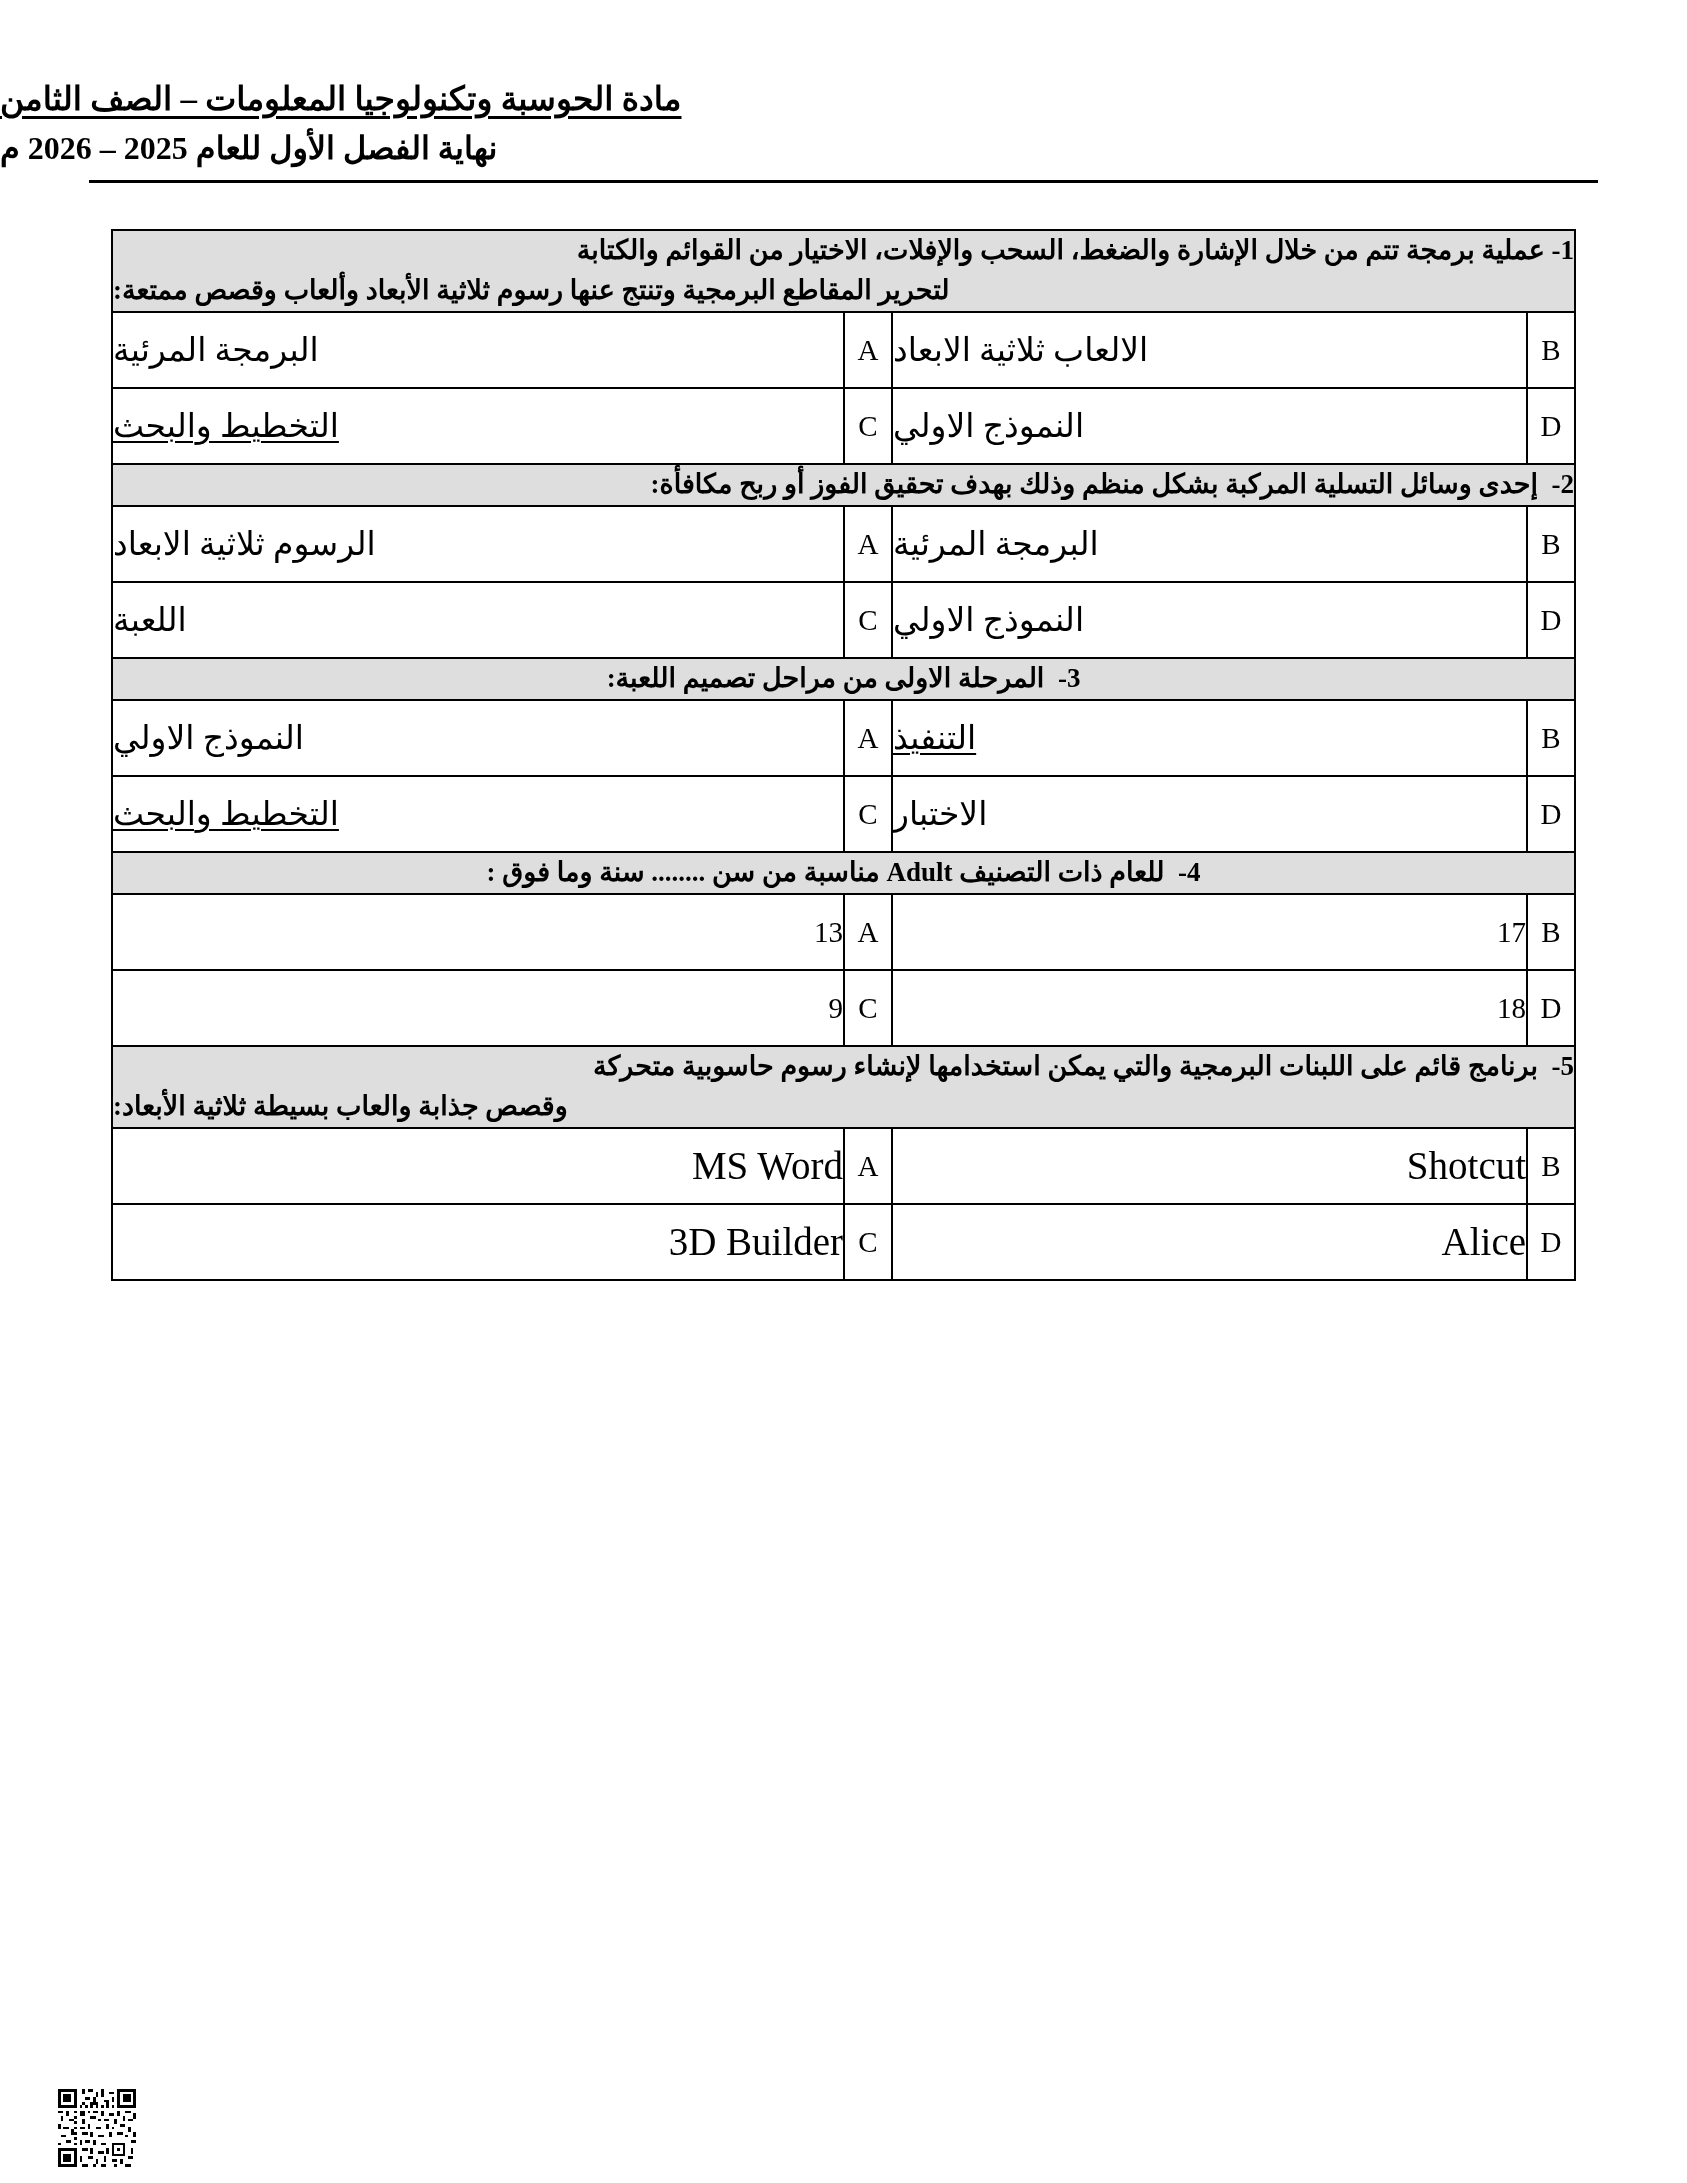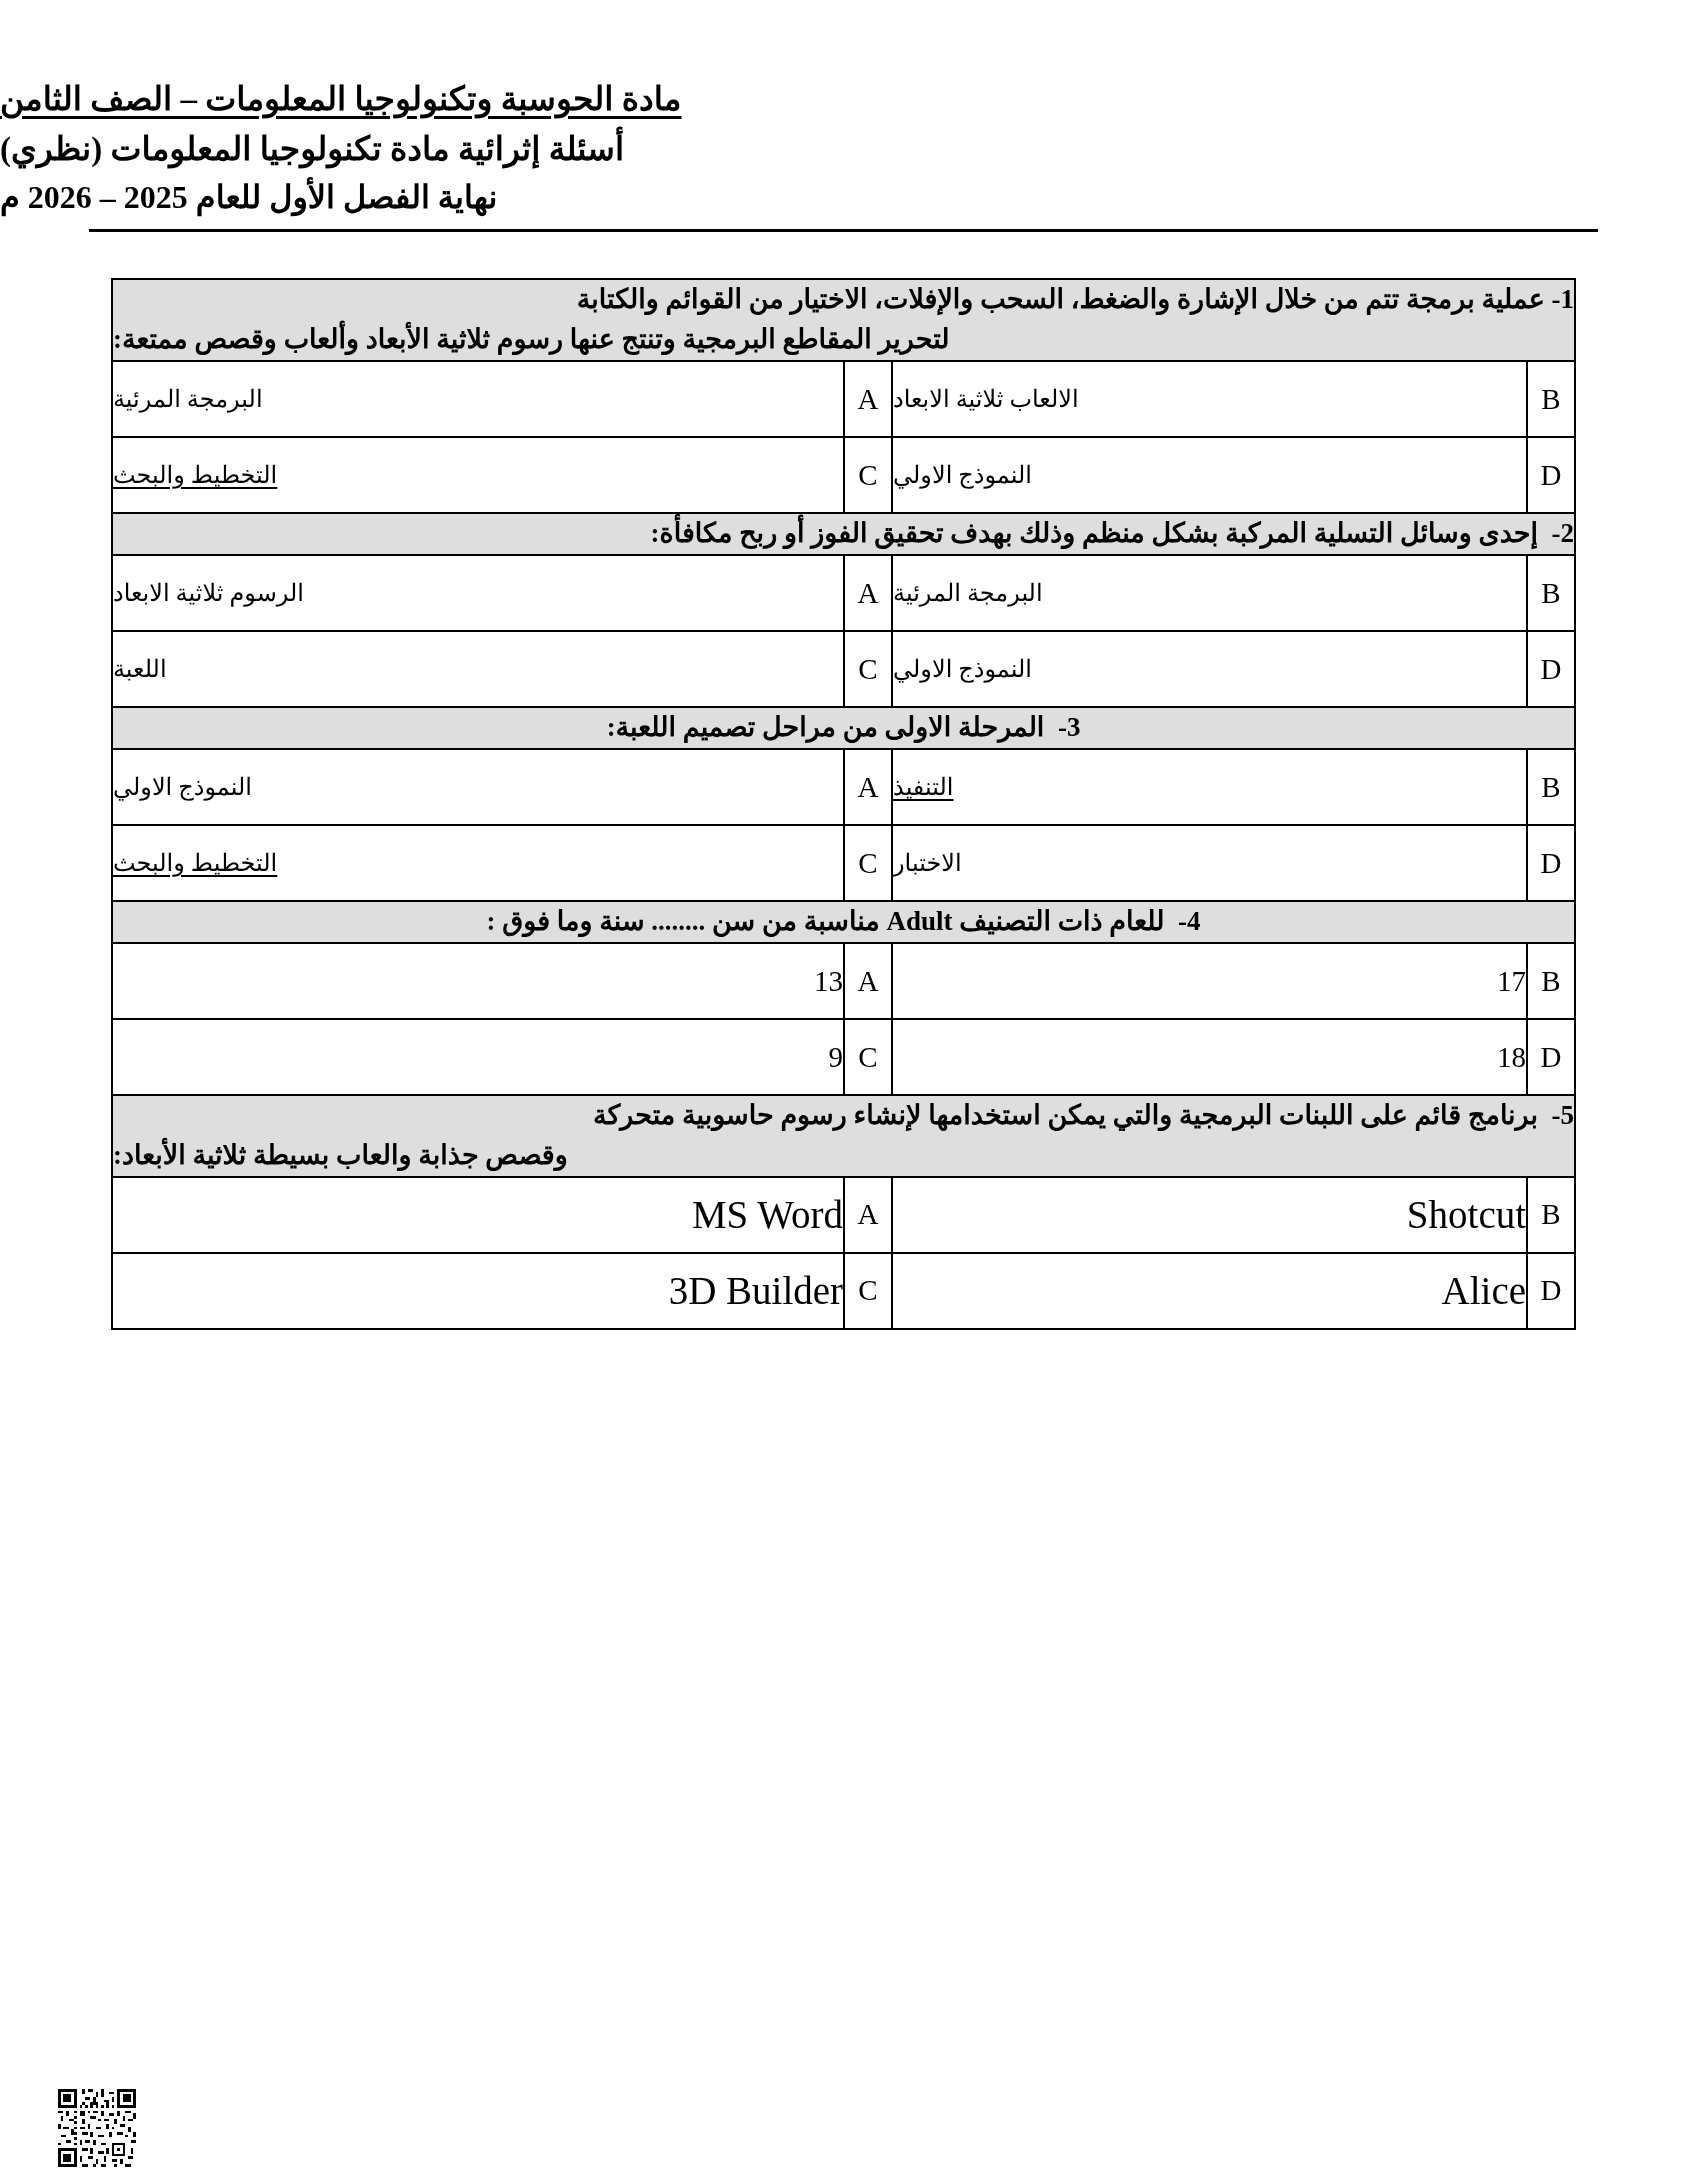--- a/index.html
+++ b/index.html
@@ -113,21 +113,21 @@
   
   .letter-cell {
     width: 48px;
     text-align: center;
     font-size: 29px;
     font-weight: normal;
     height: 74px;
     font-family: "Liberation Serif", serif;
   }
   .opt-cell {
-    font-size: 24px;
+    font-size: 33px;
     text-align: left;
     padding: 0 14.6px;
     height: 74px;
     line-height: 1.25;
   }
   .opt-cell.ar {
     direction: rtl;
     text-align: left;
   }
   .opt-cell.lat {
@@ -152,21 +152,20 @@
   }
   .qr svg { display: block; }
 </style>
 </head>
 <body>
 
 <div class="page">
 
   <div class="header">
     <div class="header-line hl1">مادة الحوسبة وتكنولوجيا المعلومات – الصف الثامن</div>
-    <div class="header-line hl2">أسئلة إثرائية مادة تكنولوجيا المعلومات (نظري)</div>
     <div class="header-line hl3">نهاية الفصل الأول للعام 2025 – 2026 م</div>
   </div>
 
   <hr class="rule">
 
 
   <table class="qtable">
     <colgroup>
       <col style="width:48px">
       <col style="width:635px">

